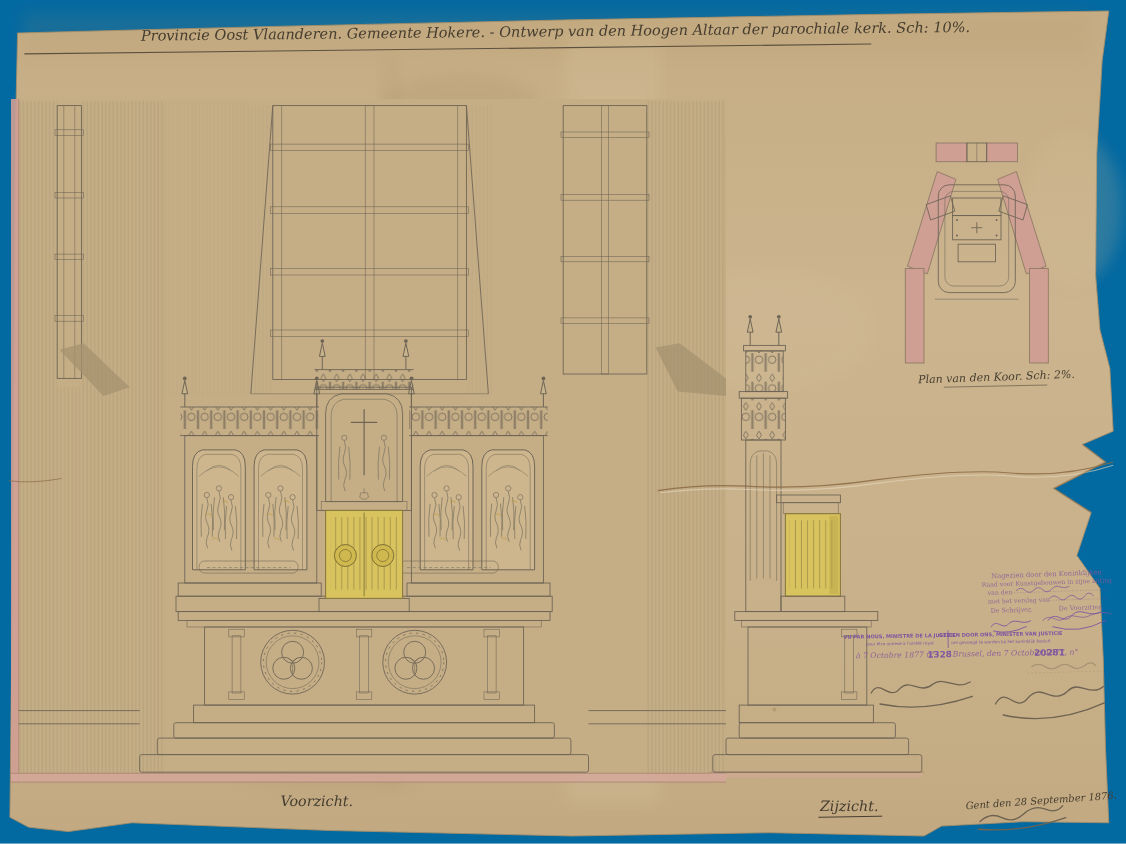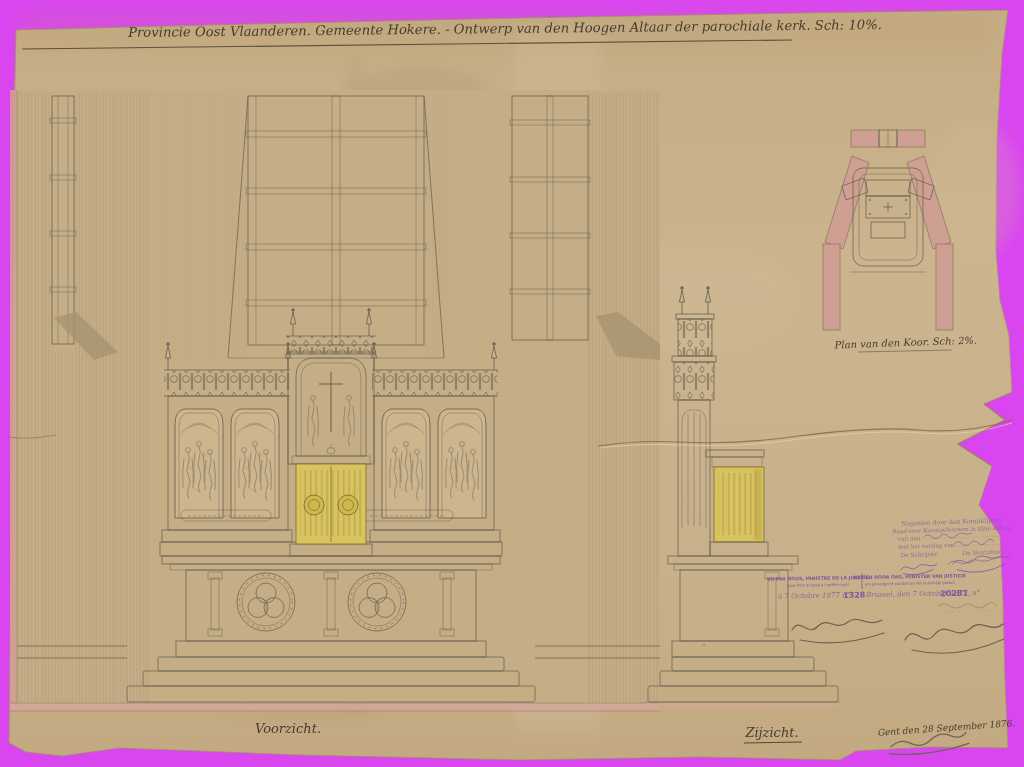--- a/index.html
+++ b/index.html
@@ -1,16 +1,16 @@
 <!DOCTYPE html>
 <html><head>
 <meta charset="utf-8">
 <style>
   html,body{margin:0;padding:0;background:#f4f3f0;}
-  #stage{position:relative;width:1024px;height:767px;overflow:hidden;background:#d946ef;}
+  #stage{position:relative;width:1024px;height:767px;overflow:hidden;background:#0369a1;}
   svg{display:block;}
   .ink{stroke:#6e6455;fill:none;stroke-width:.8;}
   .inkT{stroke:#6e6455;fill:none;stroke-width:.5;}
   .script{font-family:"DejaVu Serif",serif;font-style:italic;fill:#453d2f;}
   .stampS{font-family:"DejaVu Sans",sans-serif;fill:#7d55a0;}
   .stampSer{font-family:"DejaVu Serif",serif;fill:#8a5b97;}
   .pencil{stroke:#6f6352;fill:none;stroke-width:1.2;stroke-linecap:round;}
   .violet{stroke:#7d55a0;fill:none;stroke-width:.8;stroke-linecap:round;}
 </style>
 </head>

